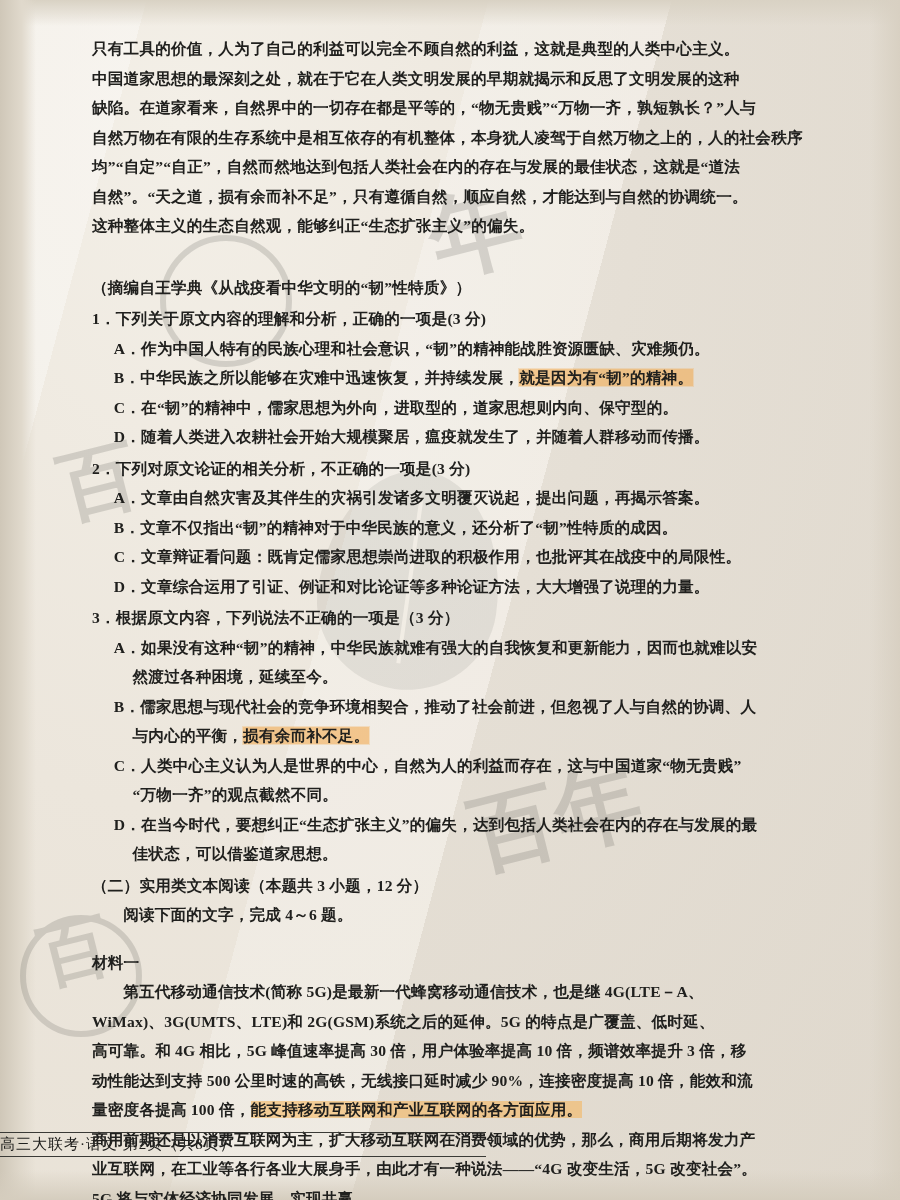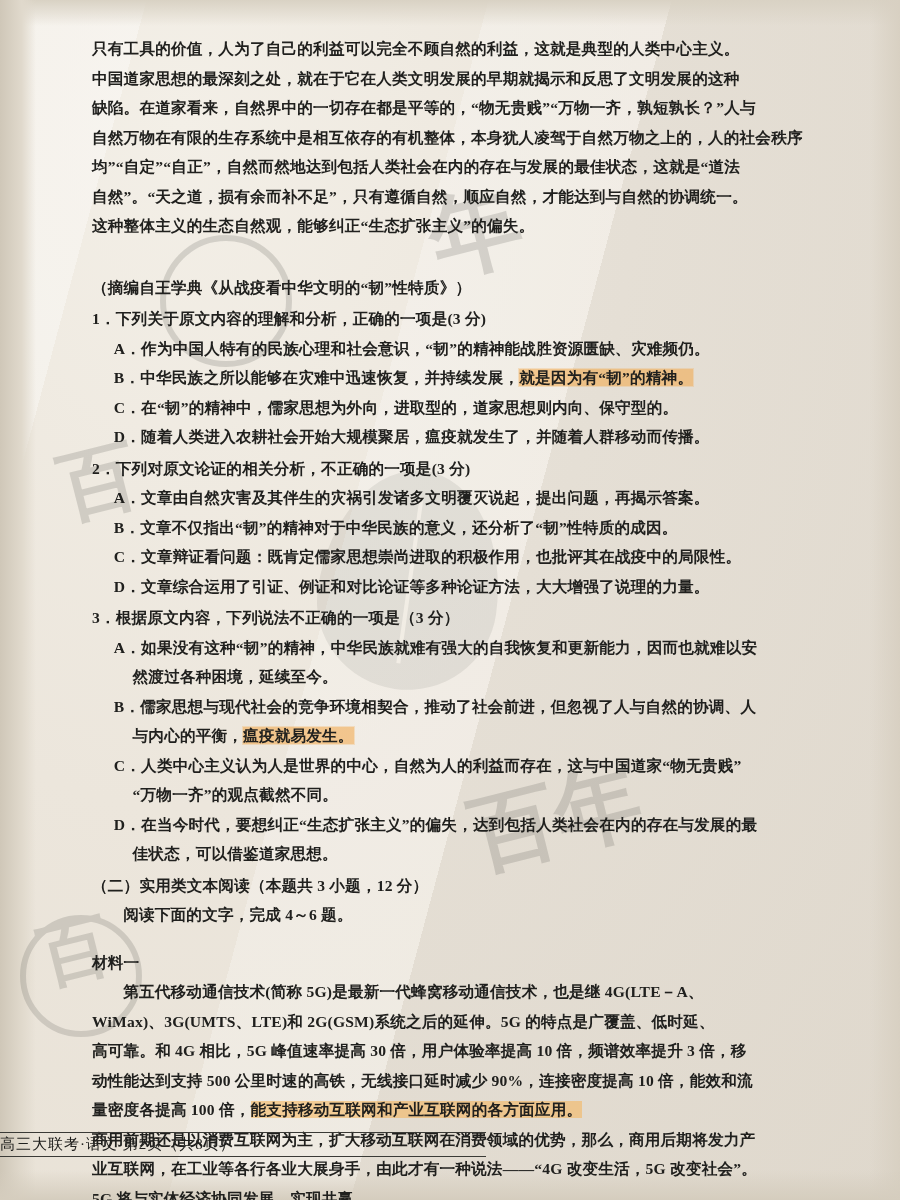--- a/index.html
+++ b/index.html
@@ -129,21 +129,21 @@
     <p class="qnum">2．下列对原文论证的相关分析，不正确的一项是(3 分)</p>
     <p class="opt">A．文章由自然灾害及其伴生的灾祸引发诸多文明覆灭说起，提出问题，再揭示答案。</p>
     <p class="opt">B．文章不仅指出“韧”的精神对于中华民族的意义，还分析了“韧”性特质的成因。</p>
     <p class="opt">C．文章辩证看问题：既肯定儒家思想崇尚进取的积极作用，也批评其在战疫中的局限性。</p>
     <p class="opt">D．文章综合运用了引证、例证和对比论证等多种论证方法，大大增强了说理的力量。</p>
 
     <p class="qnum">3．根据原文内容，下列说法不正确的一项是（3 分）</p>
     <p class="opt">A．如果没有这种“韧”的精神，中华民族就难有强大的自我恢复和更新能力，因而也就难以安</p>
     <p class="opt2">然渡过各种困境，延续至今。</p>
     <p class="opt">B．儒家思想与现代社会的竞争环境相契合，推动了社会前进，但忽视了人与自然的协调、人</p>
-    <p class="opt2"><span>与内心的平衡，</span><span class="hl">瘟疫就易发生。</span></p>
+    <p class="opt2"><span>与内心的平衡，</span><span class="hl">损有余而补不足。</span></p>
     <p class="opt">C．人类中心主义认为人是世界的中心，自然为人的利益而存在，这与中国道家“物无贵贱”</p>
     <p class="opt2">“万物一齐”的观点截然不同。</p>
     <p class="opt">D．在当今时代，要想纠正“生态扩张主义”的偏失，达到包括人类社会在内的存在与发展的最</p>
     <p class="opt2">佳状态，可以借鉴道家思想。</p>
 
     <p class="sec">（二）实用类文本阅读（本题共 3 小题，12 分）</p>
     <p class="ind2">阅读下面的文字，完成 4～6 题。</p>
     <p class="mat">材料一</p>
 
     <p class="ind2">第五代移动通信技术(简称 5G)是最新一代蜂窝移动通信技术，也是继 4G(LTE－A、</p>

